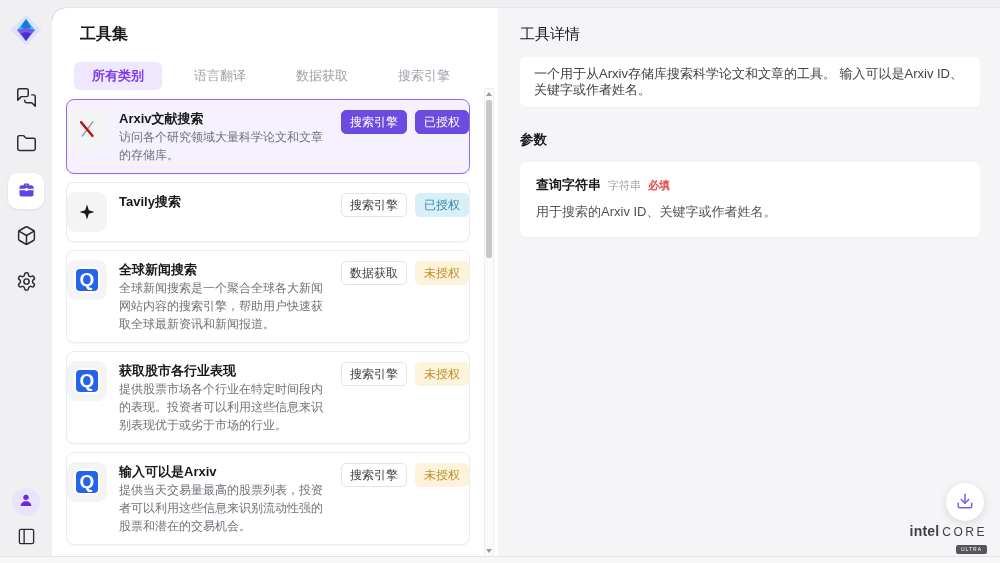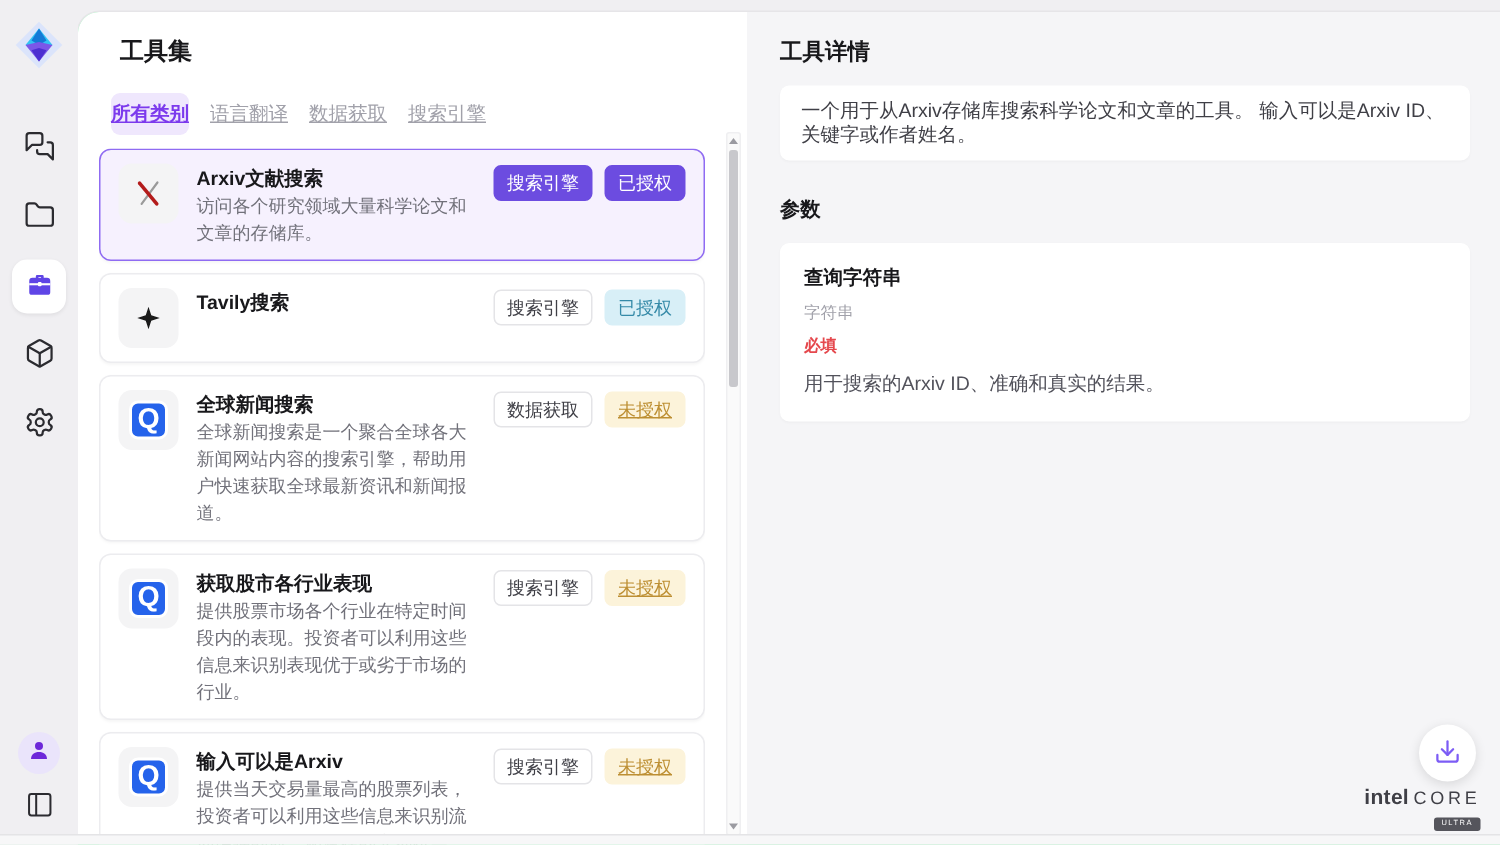--- a/index.html
+++ b/index.html
@@ -23,73 +23,73 @@
   .avatar { width:28px; height:28px; border-radius:50%; background:#eae4fb;
     display:flex; align-items:center; justify-content:center; cursor:pointer; }
   .avatar svg { width:16px; height:16px; fill:#6d28d9; }
   .panel-btn { width:26px; height:26px; display:flex; align-items:center; justify-content:center;
     background:none; border:none; cursor:pointer; }
   .panel-btn svg { width:19px; height:19px; stroke:#2b2b30; stroke-width:1.7; fill:none; }
 
   
   .shell { position:absolute; left:52px; top:8px; right:0; bottom:0;
     border-top-left-radius:14px; overflow:hidden; display:flex;
-    background:#86efac; box-shadow:0 0 0 1px rgba(0,0,0,.04); }
+    background:#0ea5e9; box-shadow:0 0 0 1px rgba(0,0,0,.04); }
 
   
   .list-panel { width:446px; background:#ffffff; position:relative;
     display:flex; flex-direction:column; }
   .list-title { font-size:16px; font-weight:bold; margin:16px 0 0 28px; }
   .tabs { display:flex; gap:14px; margin:17px 0 0 22px; align-items:center; }
-  .tab { font-size:13px; color:#a1a1aa; padding:5px 0; border-radius:6px;
-    cursor:pointer; background:none; border:none; font-family:inherit;text-decoration:underline; }
+  .tab { font-size:13px; color:#a1a1aa; padding:5px 18px; border-radius:6px;
+    cursor:pointer; background:none; border:none; font-family:inherit; }
   .tab.active { background:#efe7fd; color:#7c3aed; font-weight:bold; }
   .tool-list { margin:9px 28px 0 14px; display:flex; flex-direction:column; gap:8px;
     overflow:hidden; flex:1; }
   .tool-card { background:#ffffff; border:1px solid #ececef; border-radius:8px;
-    padding:9px 12px; display:flex; gap:12px; cursor:pointer;
+    padding:9px 0; display:flex; gap:12px; cursor:pointer;
     box-shadow:0 1px 2px rgba(0,0,0,.04); }
   .tool-card.selected { background:#f6f1fe; border:1px solid #8f6bf2; }
   .tool-icon { width:40px; height:40px; border-radius:9px; background:#f4f4f5; flex:0 0 40px;
     display:flex; align-items:center; justify-content:center; font-size:20px; overflow:hidden; }
   .tool-icon .qglyph { color:#fff; font-weight:800; font-size:19px;
     background:#2563eb; width:26px; height:26px; border-radius:6px;
     display:flex; align-items:center; justify-content:center; border:2px solid #fff; }
   .tool-body { flex:1; min-width:0; }
   .tool-name { font-size:13px; font-weight:bold; line-height:19px; color:#18181b; }
   .tool-desc { font-size:12px; line-height:18px; color:#71717a; }
   .tool-badges { display:flex; gap:8px; align-items:flex-start; padding-top:1px; }
   .badge { font-size:12px; line-height:14px; padding:4px 8px; border-radius:5px; white-space:nowrap; }
   .b-purple { background:#6c4ce0; color:#ffffff; border:1px solid #6c4ce0; }
   .b-plain  { background:#ffffff; color:#3f3f46; border:1px solid #e4e4e7; }
   .b-cyan   { background:#d8eff7; color:#358aa8; border:1px solid #d8eff7; }
-  .b-amber  { background:#fcf3da; color:#bd8f33; border:1px solid #fcf3da;text-decoration:underline; }
+  .b-amber  { background:#fcf3da; color:#bd8f33; border:1px solid #fcf3da; }
 
   
   .scrollbar { position:absolute; right:4px; top:80px; bottom:6px; width:10px;
     background:#fafafa; border:1px solid #efeff1; border-radius:2px; }
   .sb-arrow { position:absolute; left:0; width:100%; height:10px; display:flex;
     align-items:center; justify-content:center; cursor:pointer; }
   .sb-arrow.up { top:0; } .sb-arrow.down { bottom:0; }
   .tri-up { width:0; height:0; border-left:3px solid transparent; border-right:3px solid transparent;
     border-bottom:4px solid #9b9ba1; }
   .tri-down { width:0; height:0; border-left:3px solid transparent; border-right:3px solid transparent;
     border-top:4px solid #9b9ba1; }
   .sb-thumb { position:absolute; left:1px; right:1px; top:11px; height:158px;
     background:#c8c8cc; border-radius:2px; cursor:grab; }
 
   
   .detail-panel { flex:1; background:#f5f5f7; padding:17px 20px 0 22px; position:relative; }
-  .detail-title { font-size:15px; font-weight:bold; }
+  .detail-title { font-size:15px; font-weight:normal; }
   .section-h { font-size:13.5px; font-weight:bold; margin-top:24px; }
   .intro-card { margin-top:13px; background:#ffffff; border-radius:6px; padding:9px 14px;
     font-size:13px; color:#3f3f46; line-height:16px; box-shadow:0 1px 2px rgba(0,0,0,.03); }
   .param-card { margin-top:13px; background:#ffffff; border-radius:6px; padding:14px 16px 16px;
     box-shadow:0 1px 2px rgba(0,0,0,.03); }
-  .param-head { display:flex; align-items:flex-start; gap:7px;flex-direction:column; }
+  .param-head { display:flex; align-items:center; gap:7px; }
   .param-name { font-size:13px; font-weight:bold; color:#18181b; }
   .param-type { font-size:11px; color:#a1a1aa; }
   .param-req { font-size:11px; color:#e5484d;font-weight:bold; }
   .param-desc { margin-top:9px; font-size:13px; color:#52525b; }
 
   .fab { position:absolute; right:16px; bottom:42px; width:38px; height:38px; border-radius:50%;
     background:#ffffff; border:none; box-shadow:0 2px 8px rgba(0,0,0,.12); cursor:pointer;
     display:flex; align-items:center; justify-content:center; }
   .fab svg { width:18px; height:18px; stroke:#7c5cf5; stroke-width:2; fill:none;
     stroke-linecap:round; stroke-linejoin:round; }
@@ -283,21 +283,21 @@
     <div class="intro-card">
       <span>一个用于从Arxiv存储库搜索科学论文和文章的工具。 输入可以是Arxiv ID、关键字或作者姓名。</span>
     </div>
     <h2 class="section-h">参数</h2>
     <div class="param-card">
       <div class="param-head">
         <span class="param-name">查询字符串</span>
         <span class="param-type">字符串</span>
         <span class="param-req">必填</span>
       </div>
-      <div class="param-desc">用于搜索的Arxiv ID、准确和真实的结果。</div>
+      <div class="param-desc">用于搜索的Arxiv ID、关键字或作者姓名。</div>
     </div>
 
     <button class="fab">
       <span>
         <svg viewBox="0 0 24 24" width="18" height="18">
             <path d="M21 15v4a2 2 0 0 1-2 2H5a2 2 0 0 1-2-2v-4"></path>
             <polyline points="7 10 12 15 17 10"></polyline>
             <line x1="12" y1="15" x2="12" y2="3"></line>
           </svg>
       </span>

